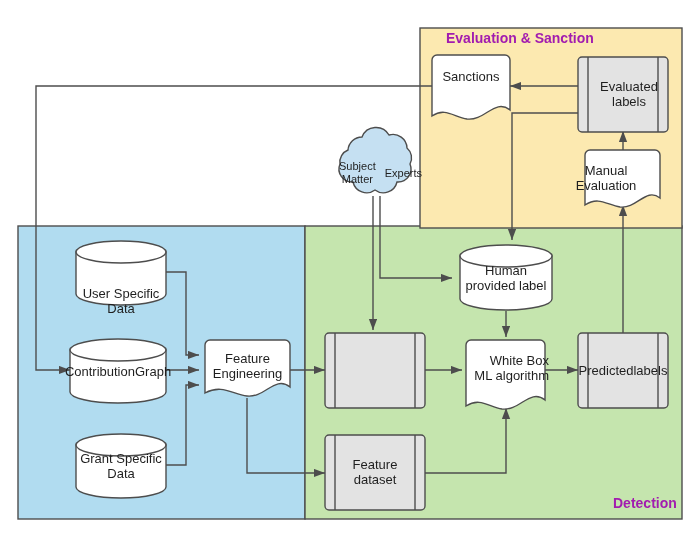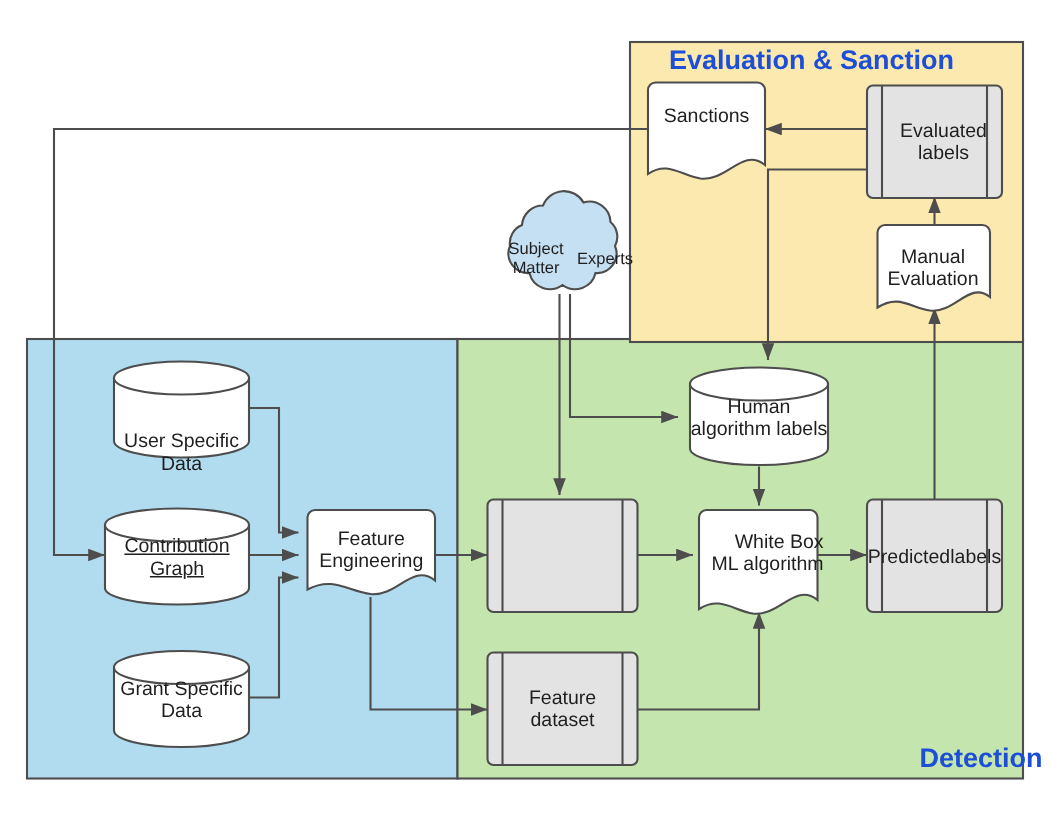--- a/index.html
+++ b/index.html
@@ -1,21 +1,21 @@
 <!DOCTYPE html>
 <html><head>
 <meta charset="utf-8">
 <style>
   html,body{margin:0;padding:0;background:#ffffff;}
   #stage{position:relative;width:700px;height:542px;background:#ffffff;
          font-family:"Liberation Sans","DejaVu Sans",sans-serif;overflow:hidden;}
   svg{position:absolute;left:0;top:0;width:700px;height:542px;}
   .lbl{position:absolute;font-size:13px;color:#1f1f1f;text-align:center;line-height:15px;
        display:flex;align-items:center;justify-content:center;pointer-events:none;}
-  .zonelbl{position:absolute;font-size:18px;font-weight:bold;color:#1d4ed8;white-space:nowrap;padding-left:16px;}
+  .zonelbl{position:absolute;font-size:14px;font-weight:bold;color:#a21caf;white-space:nowrap;padding-left:16px;}
   .cloudlbl{font-size:11px;line-height:13px;}
 </style>
 </head>
 <body>
 
 <div id="stage">
 
   <svg viewBox="0 0 700 542">
     <defs>
       <marker id="arw" markerWidth="9" markerHeight="9" refX="8" refY="3" orient="auto" markerUnits="strokeWidth">
@@ -130,49 +130,49 @@
       <path d="M348,150 a14,14 0 0 1 14,-13 a15,15 0 0 1 27,-2 a14,14 0 0 1 18,13
                a13,13 0 0 1 3,16 a13,13 0 0 1 -13,18 a14,14 0 0 1 -22,8
                a14,14 0 0 1 -22,-8 a13,13 0 0 1 -13,-18 a13,13 0 0 1 8,-14 Z" fill="#c5e0f2" stroke="#4d4d4d" stroke-width="1.4"></path>
     </g>
   </svg>
 
   <div class="lbl" style="left:76px;top:252px;width:90px;height:42px;flex-direction:column;margin-top:28px;">
     <span>User Specific</span>
     <span>Data</span>
   </div>
-  <div class="lbl" style="left:70px;top:350px;width:96px;height:42px;flex-direction:column;text-decoration:underline;">
+  <div class="lbl" style="left:70px;top:350px;width:96px;height:42px;">
     <span>Contribution</span>
     <span>Graph</span>
   </div>
   <div class="lbl" style="left:76px;top:445px;width:90px;height:42px;flex-direction:column;">
     <span>Grant Specific</span>
     <span>Data</span>
   </div>
   <div class="lbl" style="left:203px;top:345px;width:89px;height:42px;flex-direction:column;">
     <span>Feature</span>
     <span>Engineering</span>
   </div>
   <div class="lbl" style="left:325px;top:451px;width:100px;height:42px;flex-direction:column;">
     <span>Feature</span>
     <span>dataset</span>
   </div>
   <div class="lbl" style="left:458px;top:257px;width:96px;height:42px;flex-direction:column;">
     <span>Human</span>
-    <span>algorithm labels</span>
+    <span>provided label</span>
   </div>
   <div class="lbl" style="left:461px;top:347px;width:88px;height:42px;flex-direction:column;align-items:flex-end;">
     <span>White Box</span>
     <span>ML algorithm</span>
   </div>
   <div class="lbl" style="left:578px;top:349px;width:90px;height:42px;">
     <span>Predicted</span>
     <span>labels</span>
   </div>
-  <div class="lbl" style="left:582px;top:157px;width:80px;height:42px;flex-direction:column;">
+  <div class="lbl" style="left:566px;top:157px;width:80px;height:42px;flex-direction:column;">
     <span>Manual</span>
     <span>Evaluation</span>
   </div>
   <div class="lbl" style="left:578px;top:73px;width:102px;height:42px;flex-direction:column;">
     <span>Evaluated</span>
     <span>labels</span>
   </div>
   <div class="lbl" style="left:432px;top:66px;width:78px;height:20px;text-align:right;">
     <span>Sanctions</span>
   </div>

